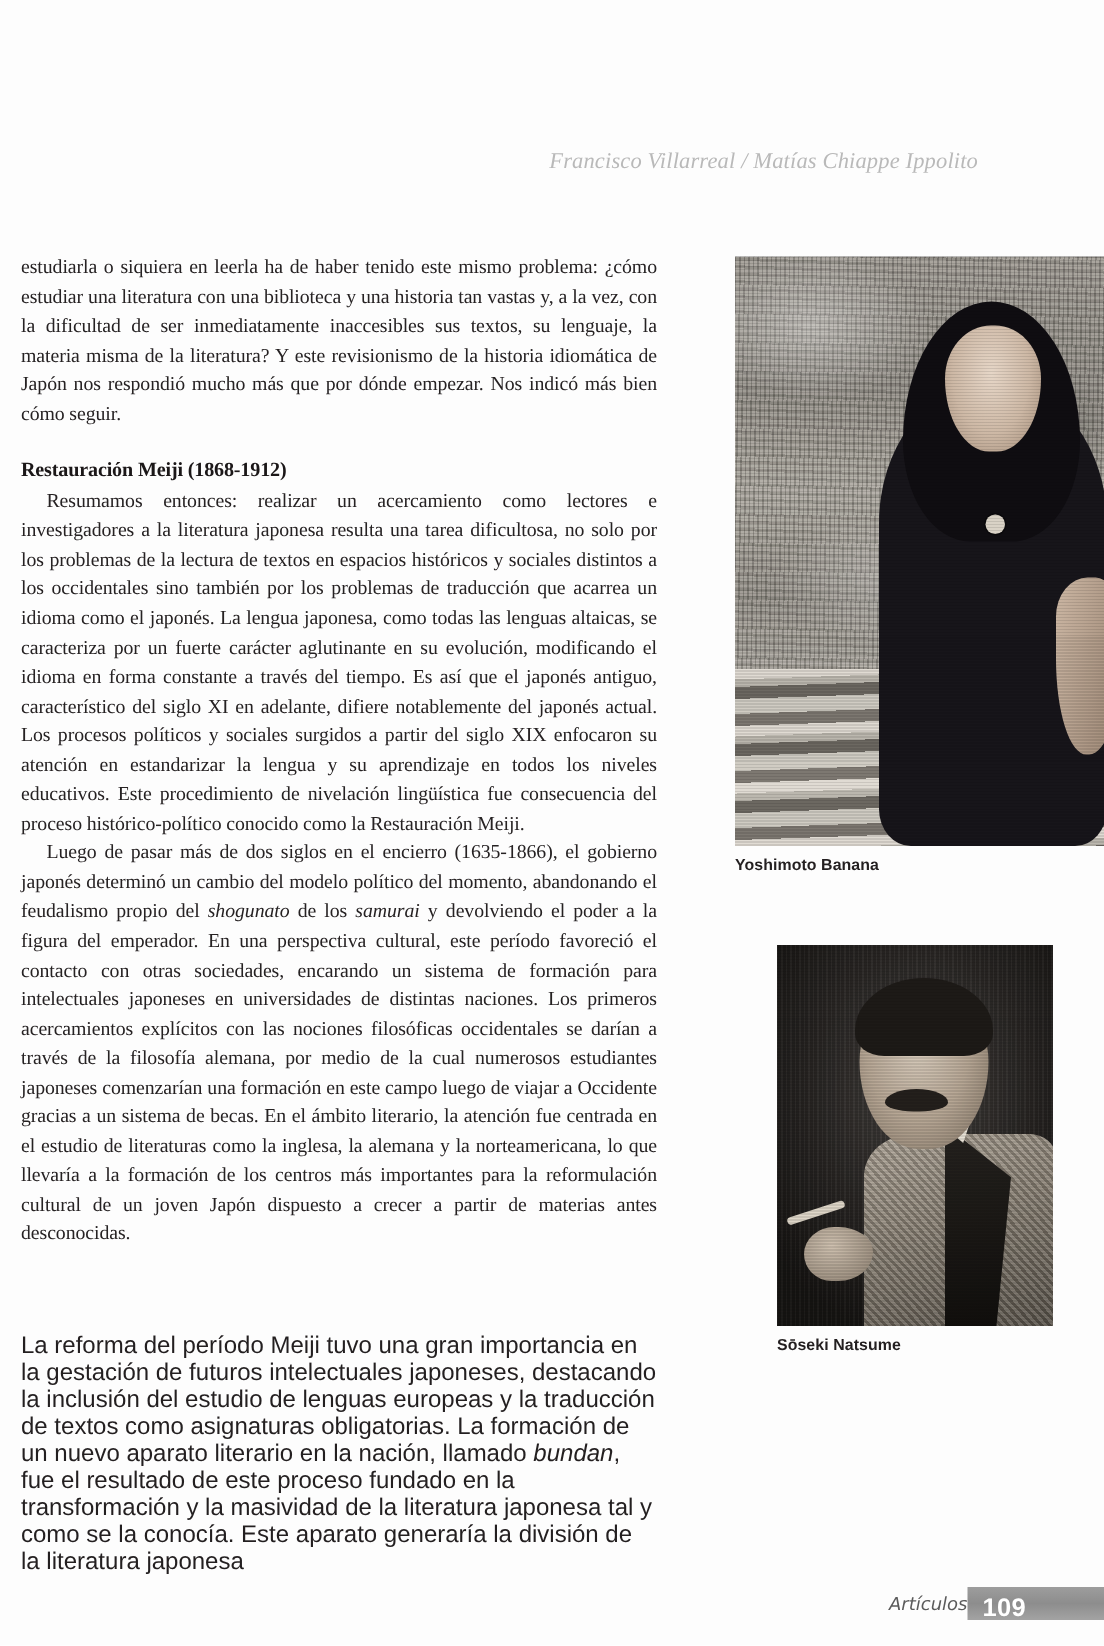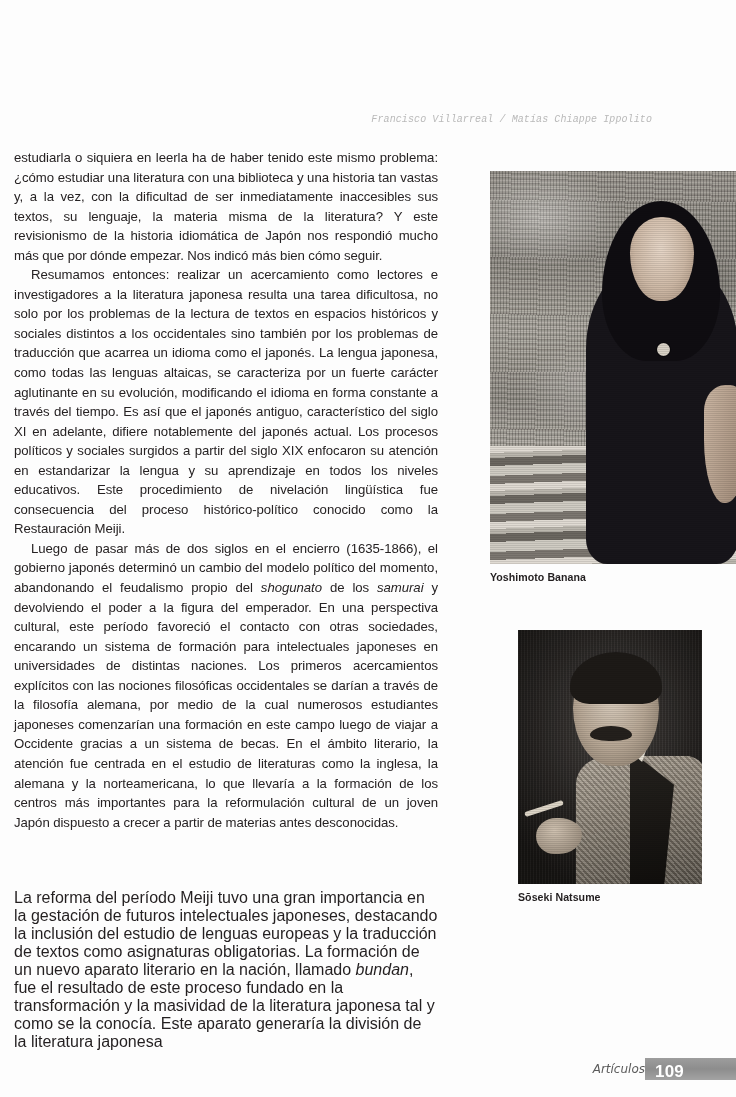--- a/index.html
+++ b/index.html
@@ -22,35 +22,35 @@
     position: absolute;
     inset: 0;
     background: #fdfdfd;
   }
 
   
   .running-head {
     position: absolute;
     top: 100px;
     right: 84px;
-    font-family: Liberation Mono, monospace;
+    font-family: Liberation Serif, serif;
     font-style: italic;
-    font-size: 10px;
+    font-size: 15px;
     letter-spacing: 0.1px;
     color: #b9b9b9;
     white-space: nowrap;
-    margin-top: 14px;
   }
 
   
   .text-column {
     position: absolute;
     left: 14px;
-    top: 148px;
+    top: 168px;
     width: 424px;
+    font-family: Liberation Serif, serif;
   }
 
   .text-column p {
     margin: 0;
     font-size: 13.2px;
     line-height: 19.55px;
     text-align: justify;
     text-justify: inter-word;
     color: #262223;
     letter-spacing: -0.05px;
@@ -277,20 +277,21 @@
 </head>
 <body>
 
 <div class="page">
 
   <div class="running-head">Francisco Villarreal / Matías Chiappe Ippolito</div>
 
   <div class="text-column">
     <p>estudiarla o siquiera en leerla ha de haber tenido este mismo problema: ¿cómo estudiar una literatura con una biblioteca y una historia tan vastas y, a la vez, con la dificultad de ser inmediatamente inaccesibles sus textos, su lenguaje, la materia misma de la literatura? Y este revisionismo de la historia idiomática de Japón nos respondió mucho más que por dónde empezar. Nos indicó más bien cómo seguir.</p>
 
+    <h2 class="section-heading">Restauración Meiji (1868-1912)</h2>
 
     <p class="indent">Resumamos entonces: realizar un acercamiento como lectores e investigadores a la literatura japonesa resulta una tarea dificultosa, no solo por los problemas de la lectura de textos en espacios históricos y sociales distintos a los occidentales sino también por los problemas de traducción que acarrea un idioma como el japonés. La lengua japonesa, como todas las lenguas altaicas, se caracteriza por un fuerte carácter aglutinante en su evolución, modificando el idioma en forma constante a través del tiempo. Es así que el japonés antiguo, característico del siglo XI en adelante, difiere notablemente del japonés actual. Los procesos políticos y sociales surgidos a partir del siglo XIX enfocaron su atención en estandarizar la lengua y su aprendizaje en todos los niveles educativos. Este procedimiento de nivelación lingüística fue consecuencia del proceso histórico-político conocido como la Restauración Meiji.</p>
 
     <p class="indent">
       <span>Luego de pasar más de dos siglos en el encierro (1635-1866), el gobierno japonés determinó un cambio del modelo político del momento, abandonando el feudalismo propio del </span><em>shogunato</em><span> de los </span><em>samurai</em><span> y devolviendo el poder a la figura del emperador. En una perspectiva cultural, este período favoreció el contacto con otras sociedades, encarando un sistema de formación para intelectuales japoneses en universidades de distintas naciones. Los primeros acercamientos explícitos con las nociones filosóficas occidentales se darían a través de la filosofía alemana, por medio de la cual numerosos estudiantes japoneses comenzarían una formación en este campo luego de viajar a Occidente gracias a un sistema de becas. En el ámbito literario, la atención fue centrada en el estudio de literaturas como la inglesa, la alemana y la norteamericana, lo que llevaría a la formación de los centros más importantes para la reformulación cultural de un joven Japón dispuesto a crecer a partir de materias antes desconocidas.</span>
     </p>
   </div>
 
   <div class="lower-block">
     <p class="indent">

